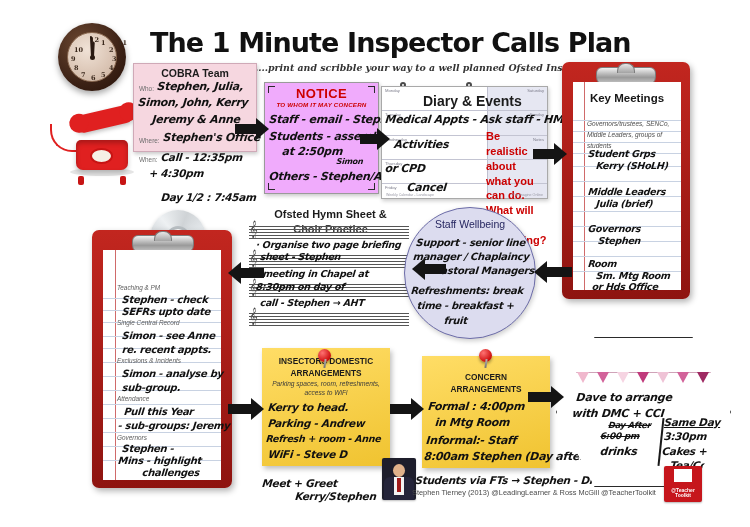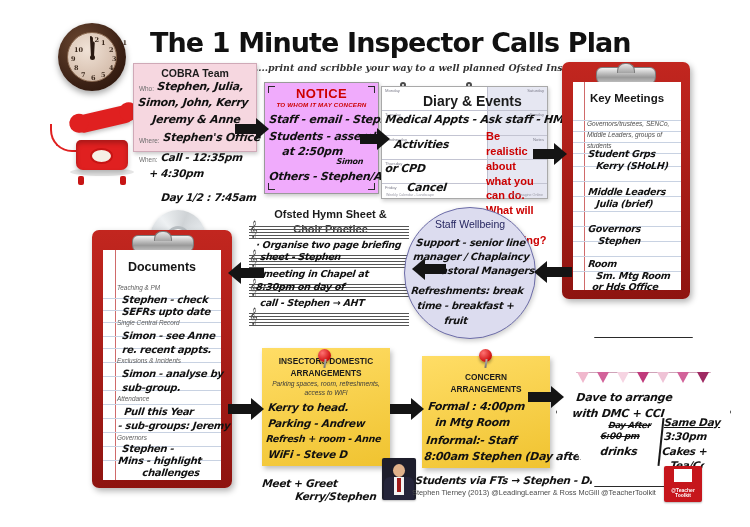--- a/index.html
+++ b/index.html
@@ -356,21 +356,20 @@
         <div class="rule" style="top:86px;"></div>
       <div class="rule" style="top:98px;"></div>
         <div class="rule" style="top:112px;"></div>
       <div class="rule" style="top:126px;"></div>
         <div class="rule" style="top:140px;"></div>
       <div class="rule" style="top:154px;"></div>
         <div class="rule" style="top:168px;"></div>
       <div class="rule" style="top:182px;"></div>
         <div class="rule" style="top:196px;"></div>
       <div class="rule" style="top:210px;"></div>
-      <div class="ptitle" style="top:10px;font-size:12.5px;">Documents</div>
 
       <span class="sec-lbl" style="left:14px;top:34px;">Teaching &amp; PM</span>
       <span class="hw" style="position:absolute;left:20px;top:44px;font-size:10px;">Stephen - check</span>
       <span class="hw" style="position:absolute;left:20px;top:56px;font-size:10px;">SEFRs upto date</span>
 
       <span class="sec-lbl" style="left:14px;top:69px;">Single Central Record</span>
       <span class="hw" style="position:absolute;left:20px;top:80px;font-size:10px;">Simon - see Anne</span>
       <span class="hw" style="position:absolute;left:20px;top:94px;font-size:10px;">re. recent appts.</span>
 
       <span class="sec-lbl" style="left:14px;top:107px;">Exclusions &amp; Incidents</span>

